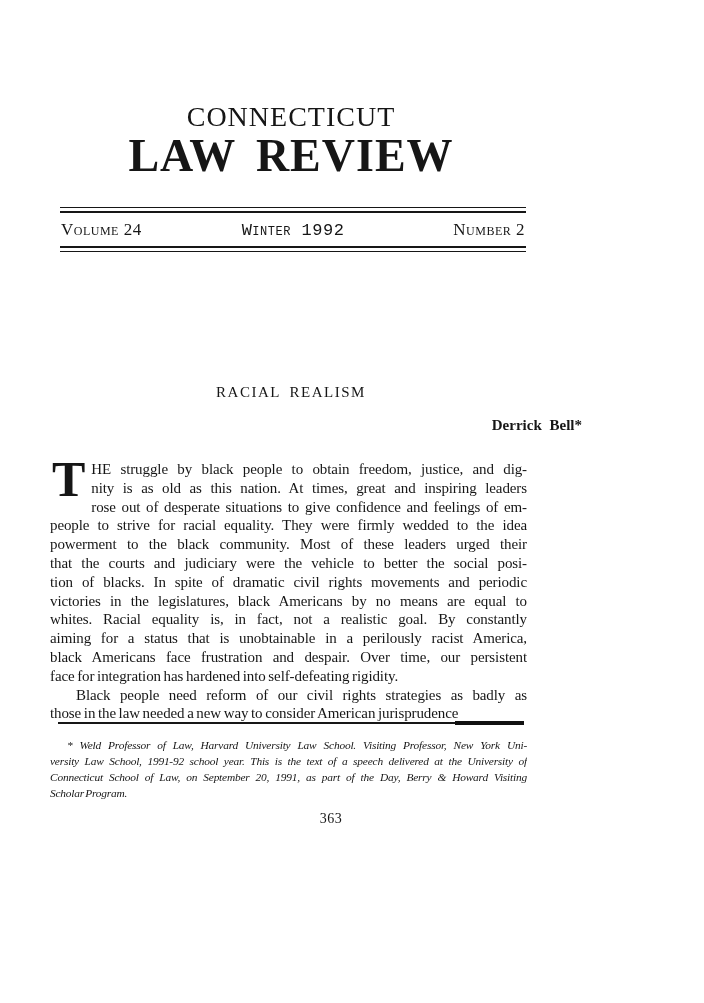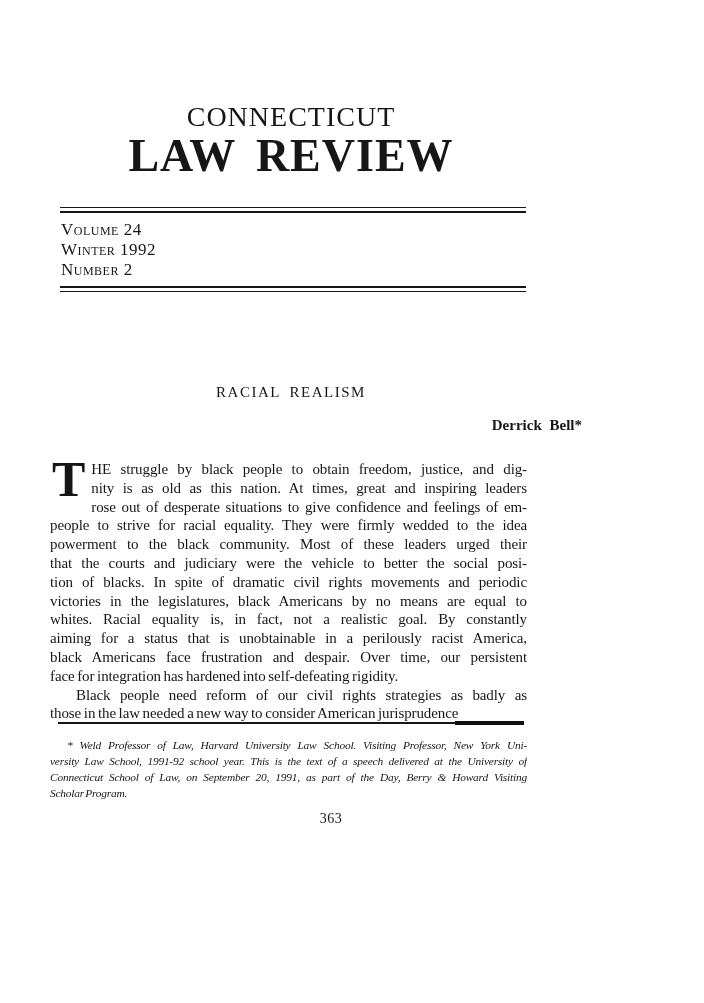--- a/index.html
+++ b/index.html
@@ -15,25 +15,25 @@
   #journal-title-small { top:100px; font-size:28px; letter-spacing:1px; line-height:28px; font-weight:normal; }
   #journal-title-large { top:128px; font-size:46px; letter-spacing:1px; word-spacing:8px; line-height:50px; font-weight:bold; }
 
   
   .masthead { position:absolute; left:60px; top:204px; width:466px; }
   .rule-thin-thick { height:3px; border-top:1.5px solid #161616; border-bottom:2.5px solid #161616; }
   .rule-thick-thin { height:3px; border-top:2.5px solid #161616; border-bottom:1.5px solid #161616; }
   .vol-row {
     display:flex; justify-content:space-between; align-items:baseline;
     padding:7px 1px 6px 1px;
-    font-variant:small-caps; font-size:17px; letter-spacing:0.5px;flex-direction:column;
+    font-variant:small-caps; font-size:17px; letter-spacing:0.5px;
   }
   .vol-row .side { flex:1 1 0; }
   .vol-row .left  { text-align:left; }
-  .vol-row .mid   { flex:0 0 auto; text-align:center; }
+  .vol-row .mid   { flex:0 0 auto; text-align:center;font-family:Liberation Mono, monospace; }
   .vol-row .right { text-align:right; }
 
   
   #article-title { top:381px; font-size:15px; letter-spacing:1.5px; word-spacing:4px; }
   #article-author { top:414px; font-size:15px; font-weight:bold; word-spacing:4px;text-align:right; }
 
   
   .bodytext {
     position:absolute; left:50px; top:457px; width:477px;
     font-size:15px; line-height:18.8px; word-spacing:-1px; letter-spacing:-0.1px;

